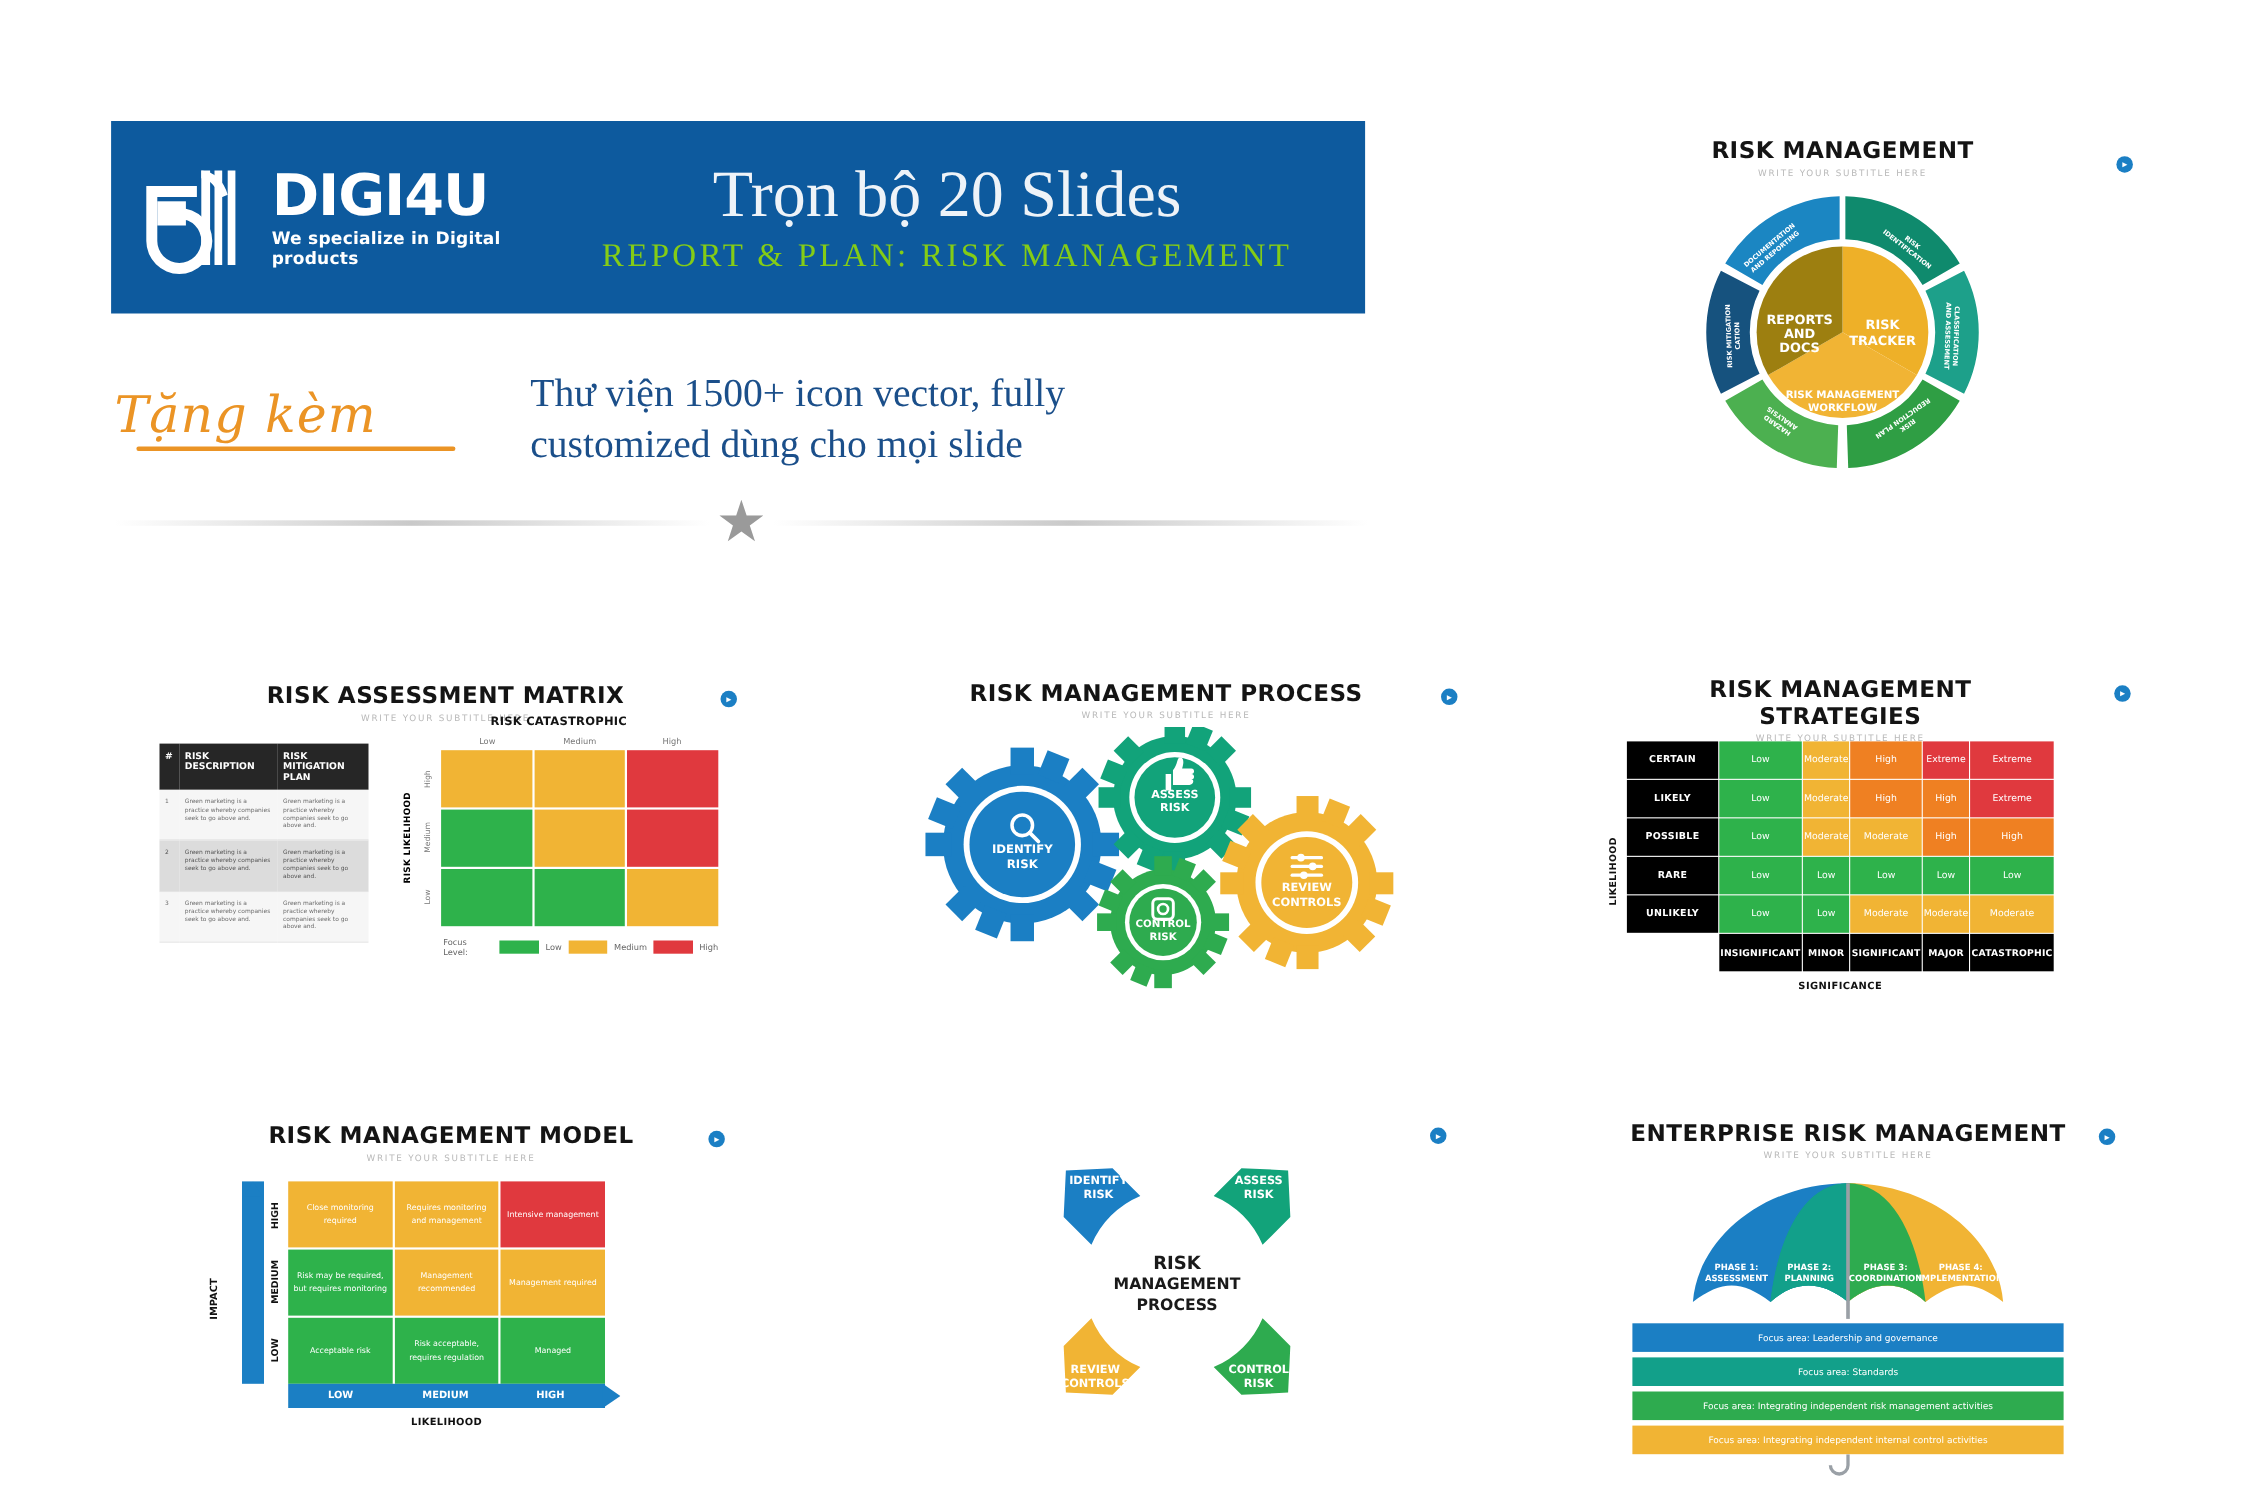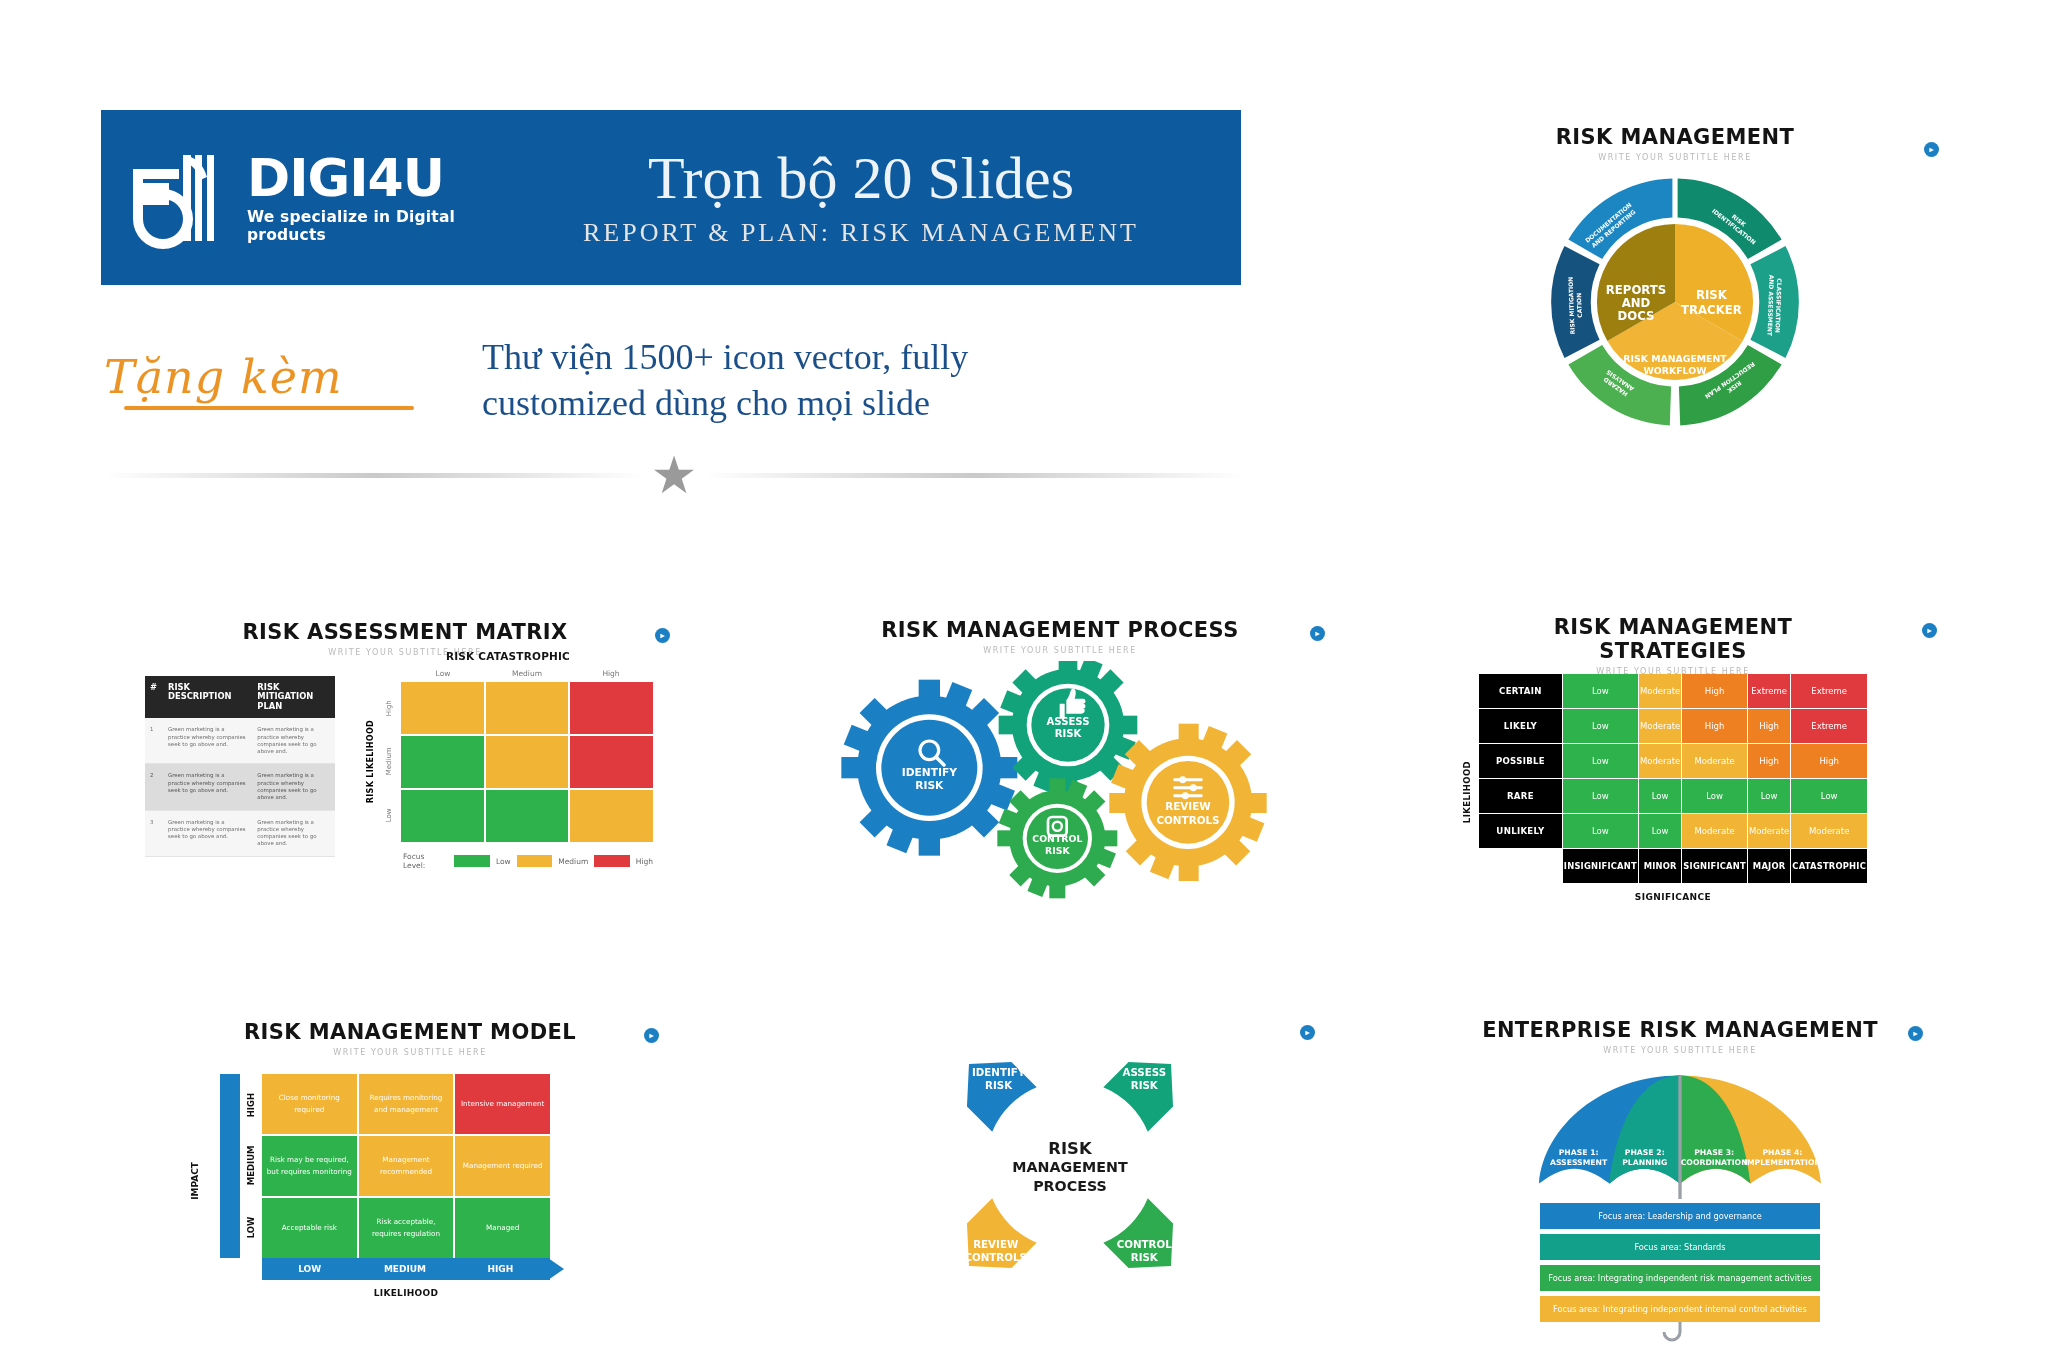--- a/index.html
+++ b/index.html
@@ -20,21 +20,21 @@
   }
   .logo-wrap{ display:flex; align-items:center; padding-left:24px; width:400px;}
   .logo-mark{ width:112px; height:118px; position:relative; flex:0 0 auto;}
   .logo-text-block{ margin-left:10px; }
   .logo-word{ font-weight:800; font-size:52px; letter-spacing:-1px; color:#fff; line-height:1;
     font-family:"DejaVu Sans", sans-serif;}
   .logo-tag{ font-size:15.5px; font-weight:700; color:#fff; letter-spacing:.2px; margin-top:4px;
     font-family:"DejaVu Sans", sans-serif;}
   .banner-titles{ flex:1; text-align:center; padding-right:20px;}
   .banner-title{ font-family:"Liberation Serif", serif; font-size:60px; color:#eef3f8; line-height:1.05;}
-  .banner-sub{ font-family:"Liberation Serif", serif; font-size:26px; color:#e5e5e5; letter-spacing:3px; margin-top:8px;}
+  .banner-sub{ font-family:"Liberation Serif", serif; font-size:30px; color:#84cc16; letter-spacing:3px; margin-top:8px;}
 
   
   .bonus{ position:absolute; left:104px; top:325px; width:1140px; height:110px; display:flex; align-items:center;}
   .bonus-script{ width:330px; text-align:left; position:relative; }
   .bonus-script .txt{ font-family:"DejaVu Serif", serif; font-style:italic; font-size:46px; color:#eb9425; letter-spacing:1px;}
   .bonus-script .rule{ height:4px; background:#eb9425; margin:2px 20px 0 20px; border-radius:2px;}
   .bonus-text{ flex:1; font-family:"Liberation Serif", serif; font-size:36px; color:#1b4f8a; line-height:1.28; padding-left:48px;}
 
   
   .divider{ position:absolute; left:104px; top:455px; width:1140px; height:40px; display:flex; align-items:center;}
@@ -545,21 +545,21 @@
         <text x="58" y="87" font-size="7" text-anchor="middle">ASSESSMENT</text>
         <text x="118" y="78" font-size="7" text-anchor="middle">PHASE 2:</text>
         <text x="118" y="87" font-size="7" text-anchor="middle">PLANNING</text>
         <text x="181" y="78" font-size="7" text-anchor="middle">PHASE 3:</text>
         <text x="181" y="87" font-size="7" text-anchor="middle">COORDINATION</text>
         <text x="243" y="78" font-size="7" text-anchor="middle">PHASE 4:</text>
         <text x="243" y="87" font-size="7" text-anchor="middle">IMPLEMENTATION</text>
       </g>
     </svg>
 
-    <div style="width:280px; margin:4px auto 0;">
+    <div style="width:392px; margin:4px auto 0;">
       <div class="erm-bar" style="background:#1b7fc4">Focus area: Leadership and governance</div>
       <div class="erm-bar" style="background:#12a08a; margin-top:5px;">Focus area: Standards</div>
       <div class="erm-bar" style="background:#2eab4f; margin-top:5px;">Focus area: Integrating independent risk management activities</div>
       <div class="erm-bar" style="background:#f1b434; margin-top:5px;">Focus area: Integrating independent internal control activities</div>
     </div>
     <svg width="40" height="22" viewBox="0 0 40 22" style="display:block; margin:0 auto;">
       <path d="M20,0 L20,10 A8,8 0 0 1 4,10" fill="none" stroke="#9aa0a6" stroke-width="3"></path>
     </svg>
   </div>
 

